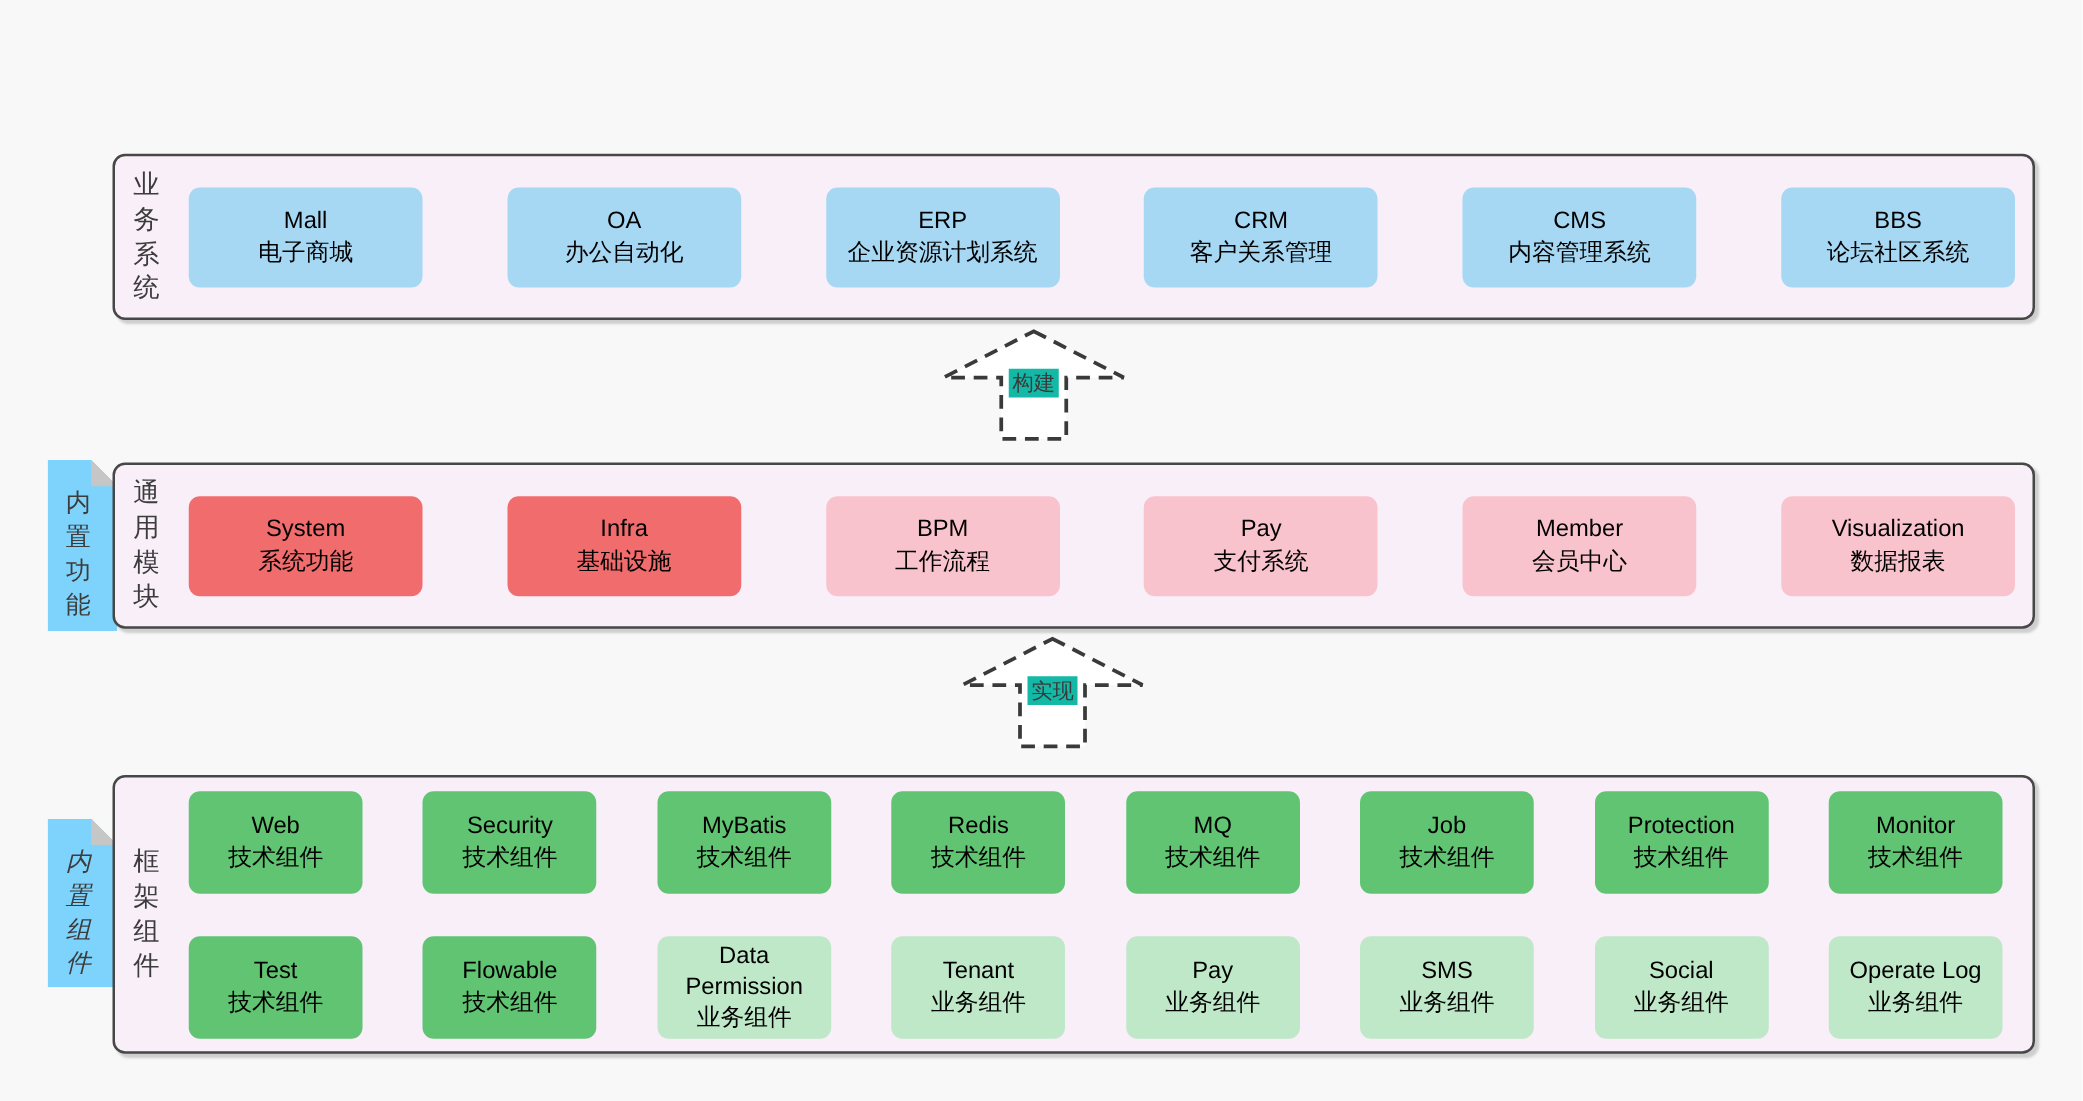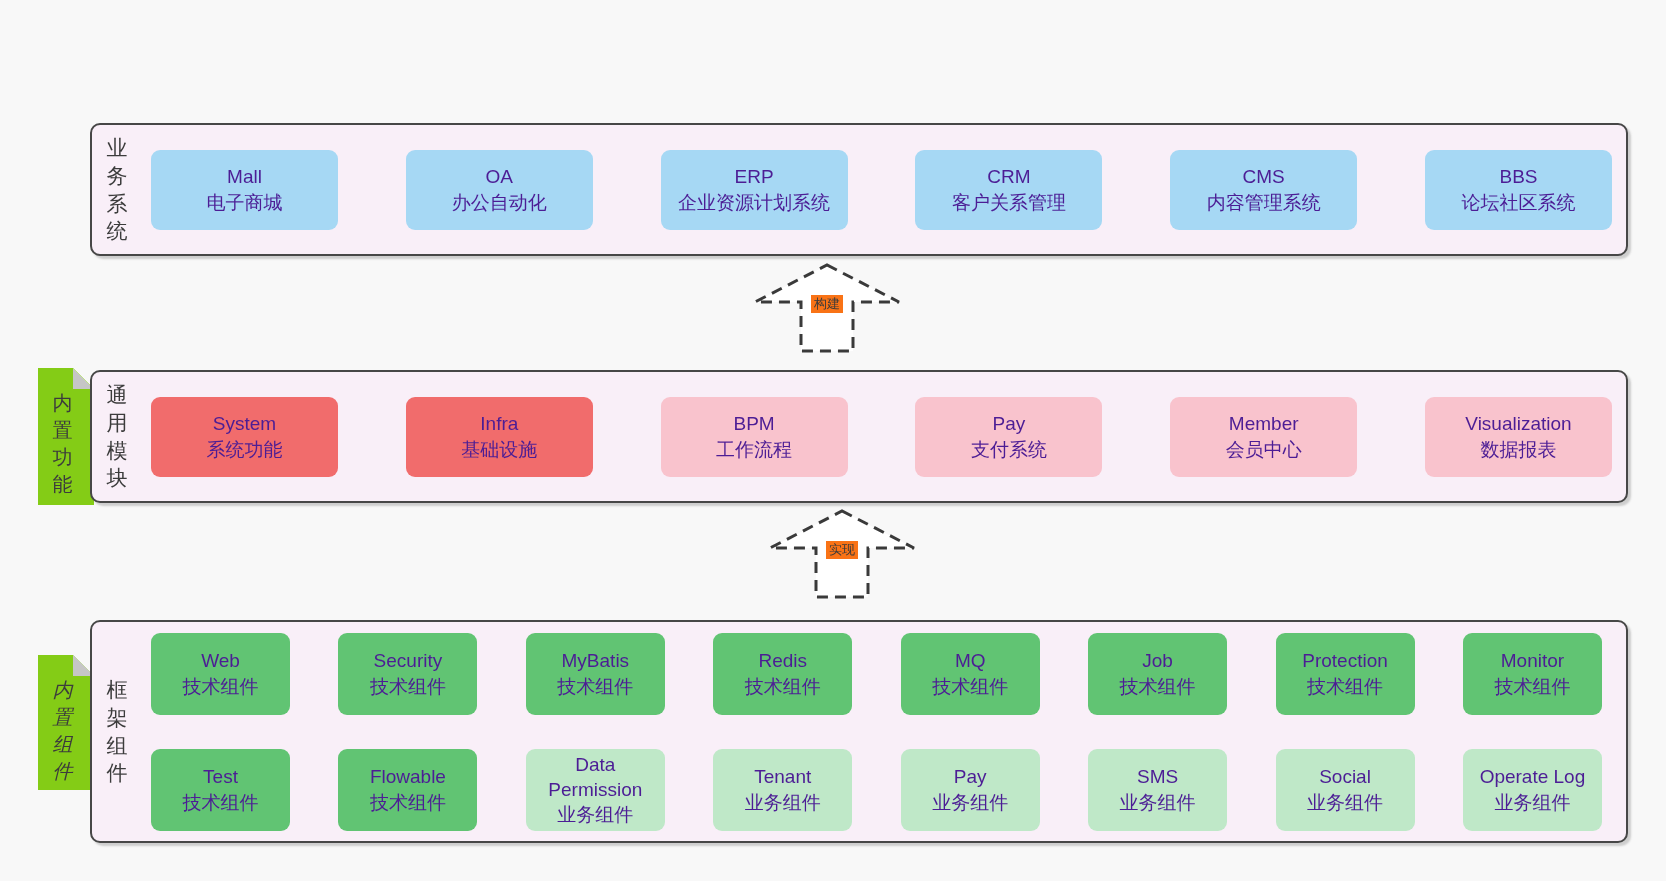--- a/index.html
+++ b/index.html
@@ -18,46 +18,46 @@
   .vlabel{flex:0 0 auto;width:24px;margin-left:13px;font-size:21px;line-height:1.33;
           color:#3c3c3c;word-break:break-all;text-align:center;}
   .content{flex:1;display:flex;justify-content:space-between;align-items:center;
            margin:0 14px 0 22px;}
   .content-col{flex:1;display:flex;flex-direction:column;gap:34px;margin:0 24px 0 22px;}
   .row{display:flex;justify-content:space-between;align-items:center;}
 
   
   .box{border-radius:9px;display:flex;flex-direction:column;justify-content:center;
        align-items:center;text-align:center;font-size:19px;line-height:1.33;
-       color:#4c1d95;box-sizing:border-box;padding:2px 4px;}
+       color:#000000;box-sizing:border-box;padding:2px 4px;}
   .box-wide{width:187px;height:80px;}
   .box-narrow{width:139px;height:82px;}
   .c-blue{background:#a6d8f4;}
   .c-red{background:#f16c6c;}
   .c-pink{background:#f9c3cd;}
   .c-green{background:#61c473;}
   .c-lightgreen{background:#bfe8c8;}
 
   
-  .sticky{position:absolute;left:38px;width:56px;background:#84cc16;z-index:1;
+  .sticky{position:absolute;left:38px;width:56px;background:#7dd3fc;z-index:1;
           clip-path:polygon(0 0,calc(100% - 21px) 0,100% 21px,100% 100%,0 100%);}
   .sticky-mid{top:368px;height:137px;}
   .sticky-bot{top:655px;height:135px;font-style:italic;}
   .sticky::after{content:"";position:absolute;top:0;right:0;width:21px;height:21px;
           background:linear-gradient(to top right,#c6c6c6 50%,rgba(0,0,0,0) 50%);}
   .sticky-label{width:21px;margin:22px 0 0 14px;font-size:20px;line-height:1.35;
           color:#3c3c3c;word-break:break-all;text-align:center;}
 
   
   .arrow{position:absolute;width:150px;height:92px;z-index:3;}
   .arrow-1{left:752px;top:262px;}
   .arrow-2{left:767px;top:508px;}
   .arrow svg{display:block;width:100%;height:100%;}
   .arrow-label{position:absolute;left:50%;top:33px;transform:translateX(-50%);
-          background:#f97316;padding:0 3px;font-size:13px;color:#3a3a3a;white-space:nowrap;}
+          background:#14b8a6;padding:0 3px;font-size:17px;color:#3a3a3a;white-space:nowrap;}
 </style>
 </head>
 <body>
 
 <div class="canvas">
 
   <div class="sticky sticky-mid">
     <div class="sticky-label">内置功能</div>
   </div>
   <div class="sticky sticky-bot">

